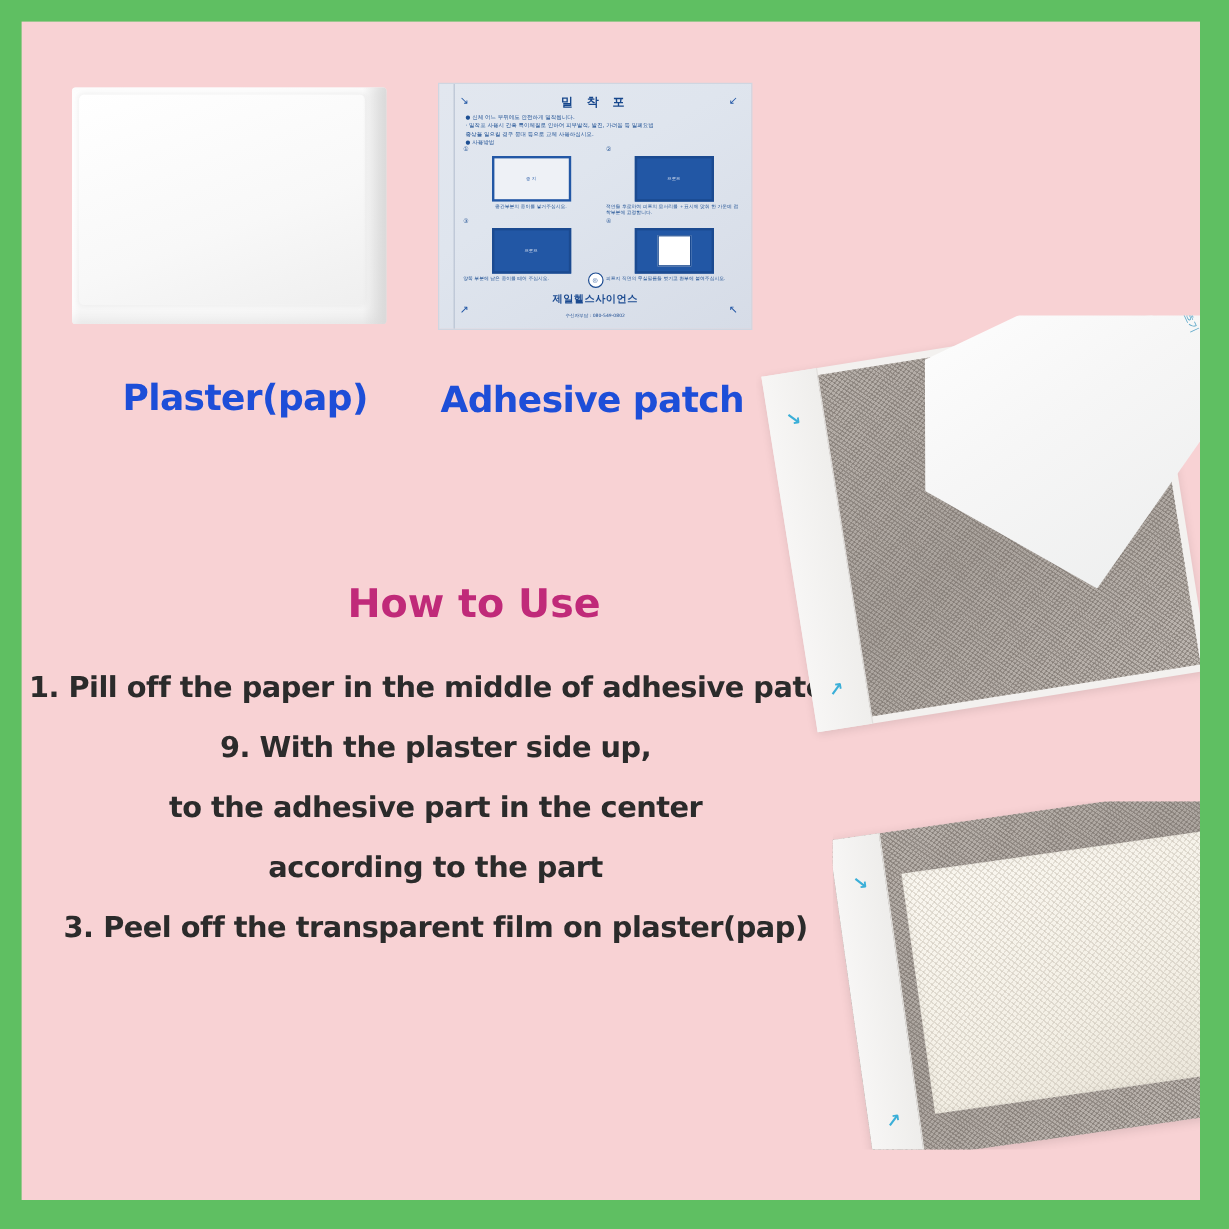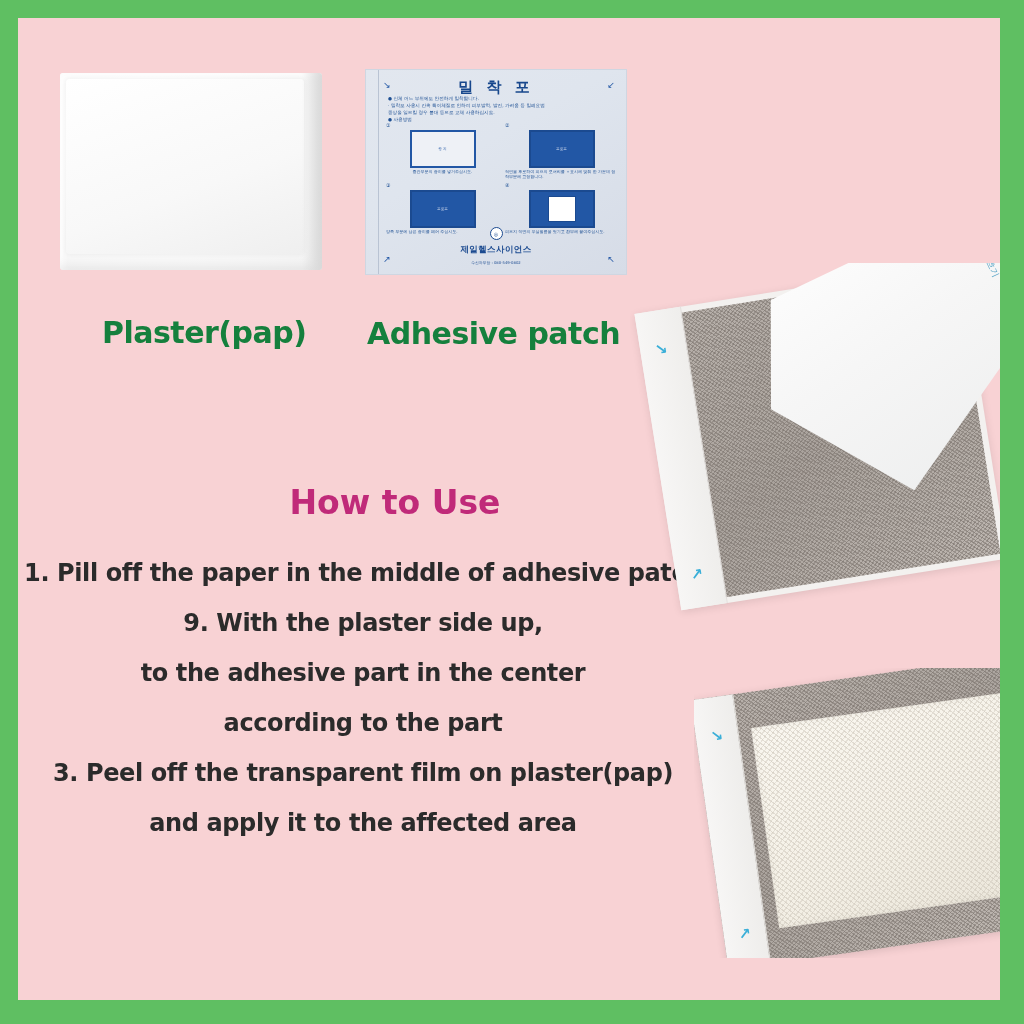--- a/index.html
+++ b/index.html
@@ -75,21 +75,21 @@
     overflow: hidden;
     color: #1b4f96;
   }
   .pkg-spine {
     position:absolute; left:12px; top:0; bottom:0; width:1px;
     background:#b9c3d3;
   }
   .pkg-title {
     position:absolute; top:8px; left:0; right:0;
     text-align:center;
-    font-size:15px; font-weight:bold; letter-spacing:4px;
+    font-size:10px; font-weight:bold; letter-spacing:4px;
     color:#17478c;
   }
   .pkg-bullets {
     position:absolute; top:25px; left:22px; right:10px;
     font-size:4.6px; line-height:1.55; color:#1d4f93;
   }
   .pkg-steps {
     position:absolute; top:52px; left:20px; right:8px;
     display:grid;
     grid-template-columns: 1fr 1fr;
@@ -133,21 +133,21 @@
   .pkg-arrow.tl { left:16px; top:10px; }
   .pkg-arrow.tr { right:10px; top:10px; }
   .pkg-arrow.bl { left:16px; bottom:10px; }
   .pkg-arrow.br { right:10px; bottom:10px; }
 
   
   .caption {
     position:absolute;
     font-family:"DejaVu Sans", sans-serif;
     font-weight:bold;
-    color:#15803d;
+    color:#1d4ed8;
     white-space:nowrap;
   }
   #label-plaster { left:84px; top:297px; font-size:30px; letter-spacing:-0.5px; }
   #label-patch  { left:349px; top:298px; font-size:30px; letter-spacing:-0.5px; }
 
   
   #how-title {
     position:absolute;
     left:0; top:465px; width:686px;
     text-align:center;
@@ -334,21 +334,20 @@
     <div class="caption" id="label-patch">Adhesive patch</div>
 
     <div id="how-title">How to Use</div>
 
     <ul id="steps-list">
       <li>1. Pill off the paper in the middle of adhesive patch</li>
       <li>9. With the plaster side up,</li>
       <li>to the adhesive part in the center</li>
       <li>according to the part</li>
       <li>3. Peel off the transparent film on plaster(pap)</li>
-      <li>and apply it to the affected area</li>
     </ul>
 
     <div class="usage-photo" id="usage-photo-top">
       <div class="peel-assembly">
         <div class="patch-base">
           <div class="patch-fabric"></div>
           <div class="patch-edge">
             <span class="edge-arrow top">↘</span>
             <span class="edge-arrow bottom">↗</span>
           </div>

